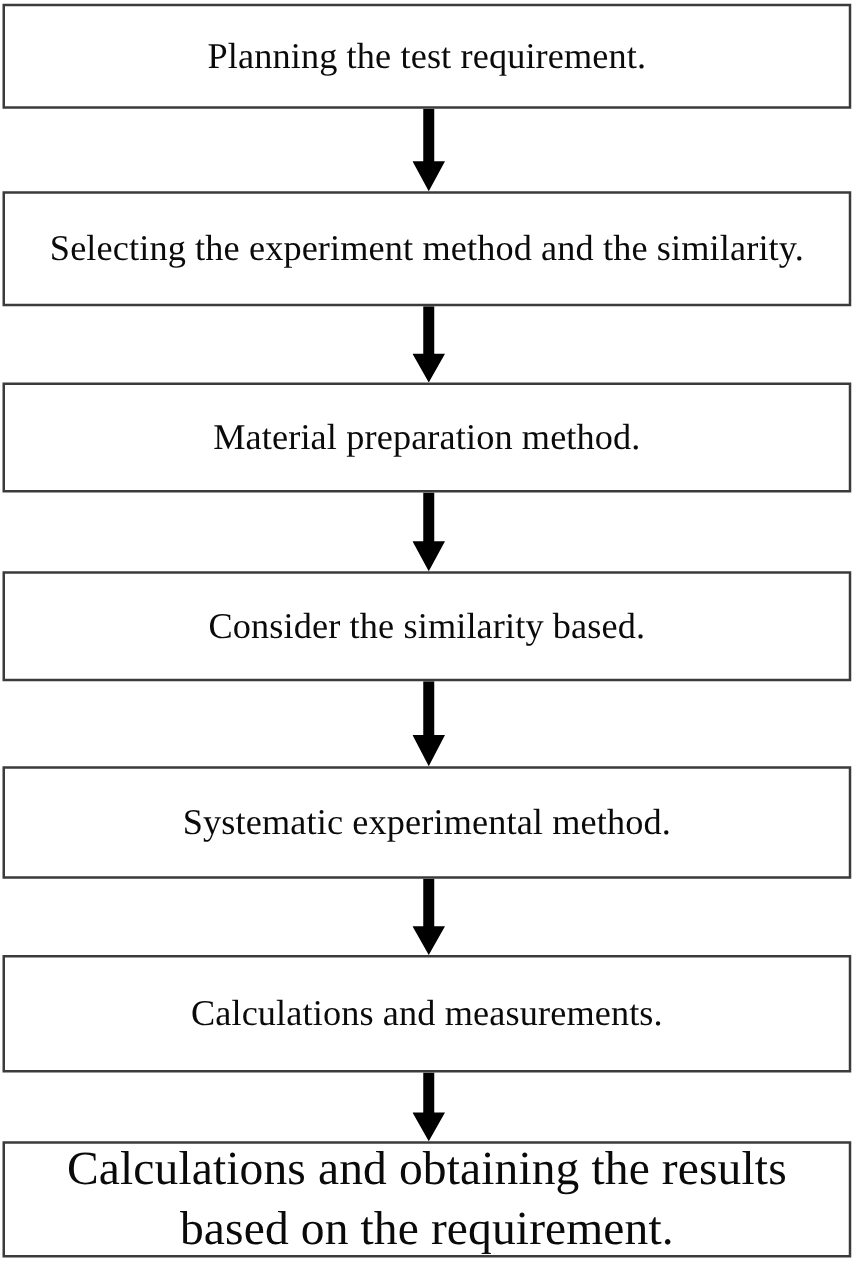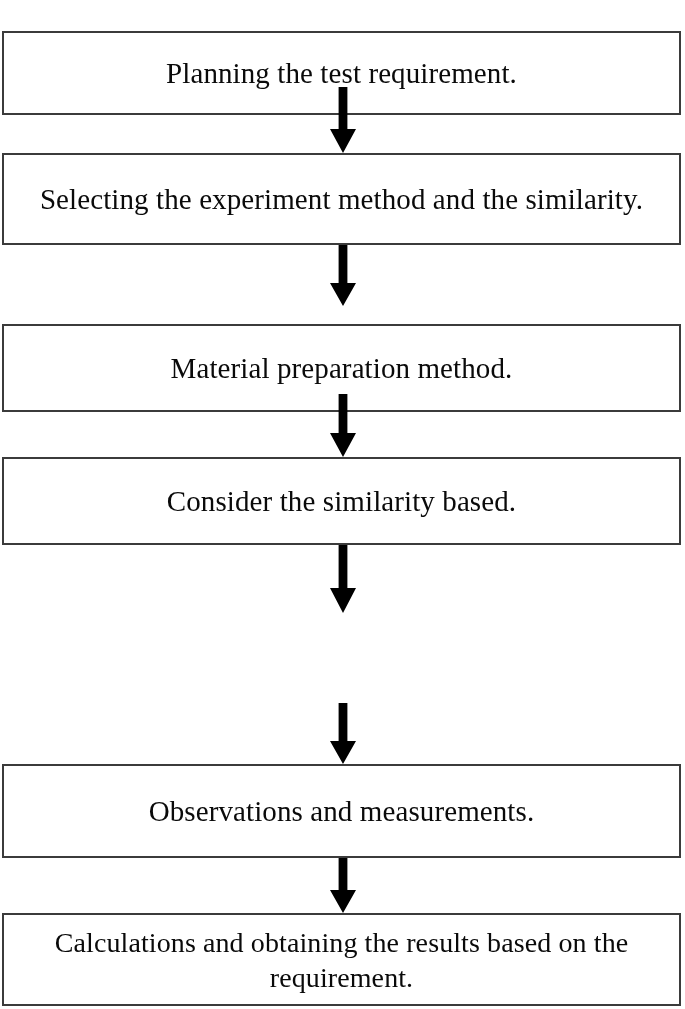--- a/index.html
+++ b/index.html
@@ -40,86 +40,89 @@
     color: #0a0a0a;
     font-size: 29px;
     line-height: 1.25;
     letter-spacing: 0.1px;
     font-weight: 400;
     text-align: center;
   }
 
   .flow-node.wide-label .flow-node-label {
     width: 98%;
-    font-size: 28px;
+    font-size: 38px;
   }
 
   
   .flow-arrow {
     position: absolute;
     display: block;
   }
   .flow-arrow svg {
     display: block;
   }
 </style>
 </head>
 <body>
 
 <div id="flowchart-root">
 
-  <div class="flow-node" style="top:3px; height:84px;margin-top:28px;">
+  <div class="flow-node" style="top:3px; height:84px;">
     <span class="flow-node-label">Planning the test requirement.</span>
   </div>
 
   <span class="flow-arrow" style="top:87px; left:330px; width:26px; height:66px;">
     <svg width="26" height="66" viewBox="0 0 26 66" xmlns="http://www.w3.org/2000/svg">
       <path d="M8.6 0 L17.4 0 L17.4 42 L26 42 L13 66 L0 42 L8.6 42 Z" fill="#000000"></path>
     </svg>
   </span>
 
   <div class="flow-node" style="top:153px; height:92px;">
     <span class="flow-node-label">Selecting the experiment method and the similarity.</span>
   </div>
 
   <span class="flow-arrow" style="top:245px; left:330px; width:26px; height:61px;">
     <svg width="26" height="61" viewBox="0 0 26 61" xmlns="http://www.w3.org/2000/svg">
       <path d="M8.6 0 L17.4 0 L17.4 38 L26 38 L13 61 L0 38 L8.6 38 Z" fill="#000000"></path>
     </svg>
   </span>
 
-  <div class="flow-node" style="top:306px; height:88px;margin-top:18px;">
+  <div class="flow-node" style="top:306px; height:88px;">
     <span class="flow-node-label">Material preparation method.</span>
   </div>
 
   <span class="flow-arrow" style="top:394px; left:330px; width:26px; height:63px;">
     <svg width="26" height="63" viewBox="0 0 26 63" xmlns="http://www.w3.org/2000/svg">
       <path d="M8.6 0 L17.4 0 L17.4 39 L26 39 L13 63 L0 39 L8.6 39 Z" fill="#000000"></path>
     </svg>
   </span>
 
   <div class="flow-node" style="top:457px; height:88px;">
     <span class="flow-node-label">Consider the similarity based.</span>
   </div>
 
   <span class="flow-arrow" style="top:545px; left:330px; width:26px; height:68px;">
     <svg width="26" height="68" viewBox="0 0 26 68" xmlns="http://www.w3.org/2000/svg">
       <path d="M8.6 0 L17.4 0 L17.4 43 L26 43 L13 68 L0 43 L8.6 43 Z" fill="#000000"></path>
     </svg>
   </span>
 
+  <div class="flow-node" style="top:613px; height:90px;">
+    <span class="flow-node-label">Systematic experimental method.</span>
+  </div>
 
   <span class="flow-arrow" style="top:703px; left:330px; width:26px; height:61px;">
     <svg width="26" height="61" viewBox="0 0 26 61" xmlns="http://www.w3.org/2000/svg">
       <path d="M8.6 0 L17.4 0 L17.4 38 L26 38 L13 61 L0 38 L8.6 38 Z" fill="#000000"></path>
     </svg>
   </span>
 
   <div class="flow-node" style="top:764px; height:94px;">
-    <span class="flow-node-label">Observations and measurements.</span>
+    <span class="flow-node-label">Calculations and measurements.</span>
   </div>
 
   <span class="flow-arrow" style="top:858px; left:330px; width:26px; height:55px;">
     <svg width="26" height="55" viewBox="0 0 26 55" xmlns="http://www.w3.org/2000/svg">
       <path d="M8.6 0 L17.4 0 L17.4 32 L26 32 L13 55 L0 32 L8.6 32 Z" fill="#000000"></path>
     </svg>
   </span>
 
   <div class="flow-node wide-label" style="top:913px; height:93px;">
     <span class="flow-node-label">Calculations and obtaining the results based on the requirement.</span>

